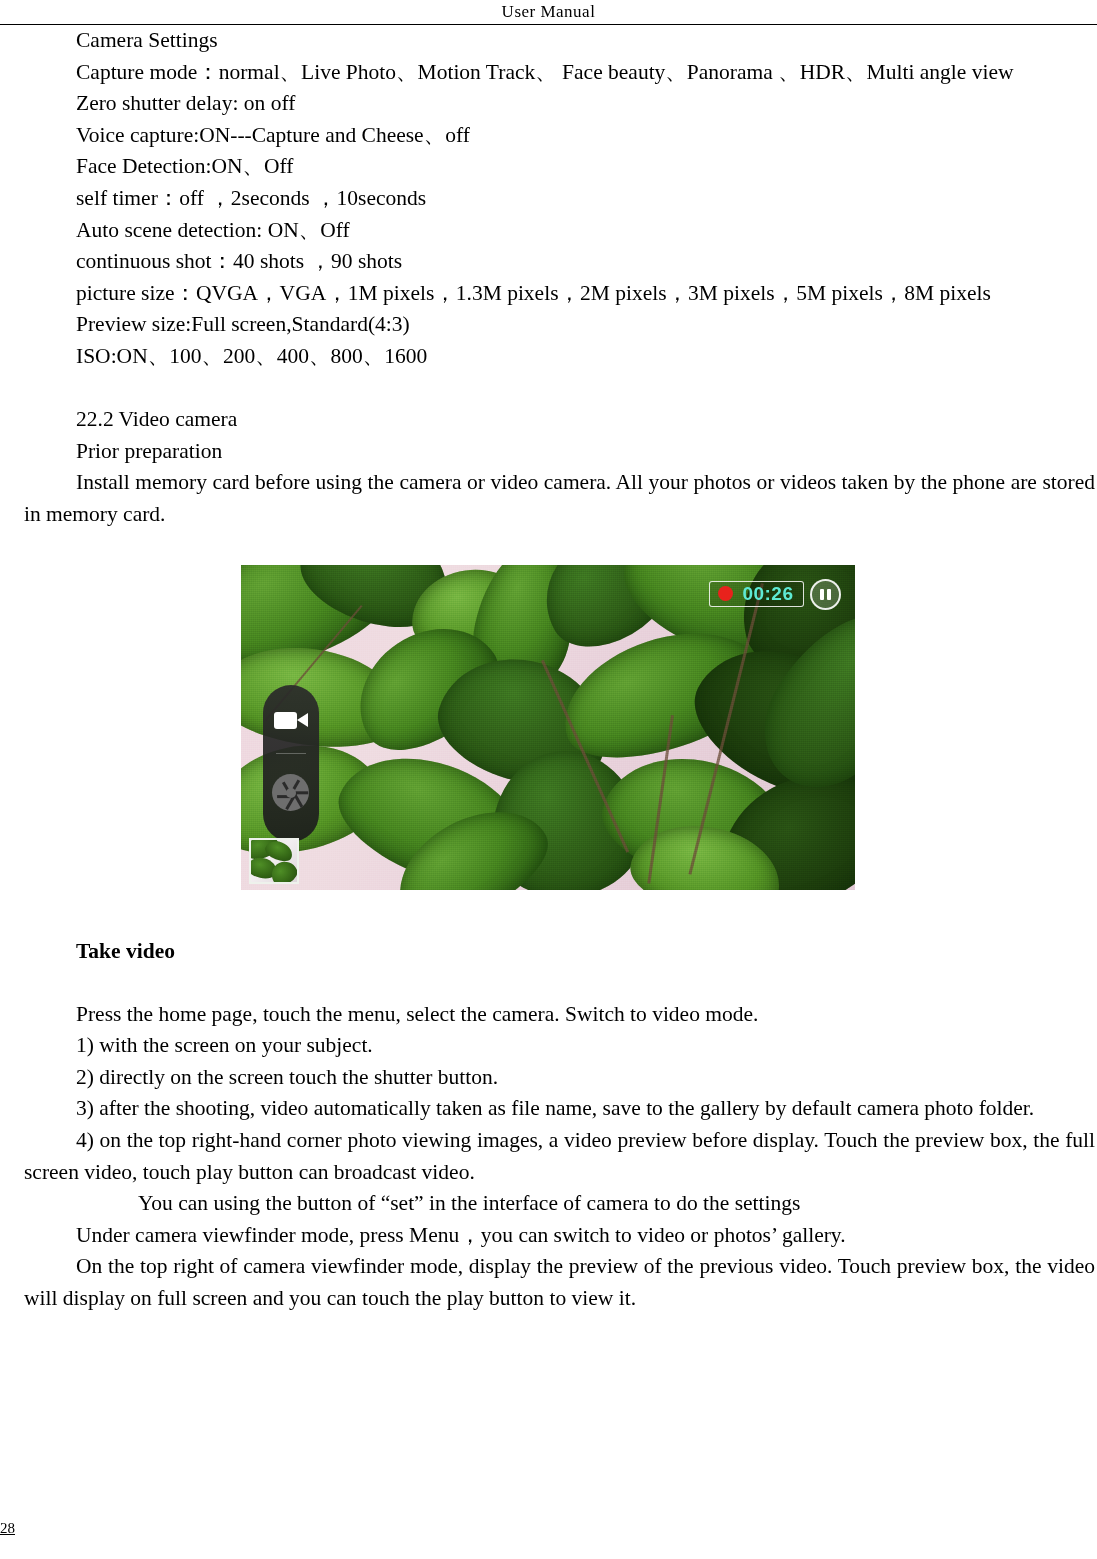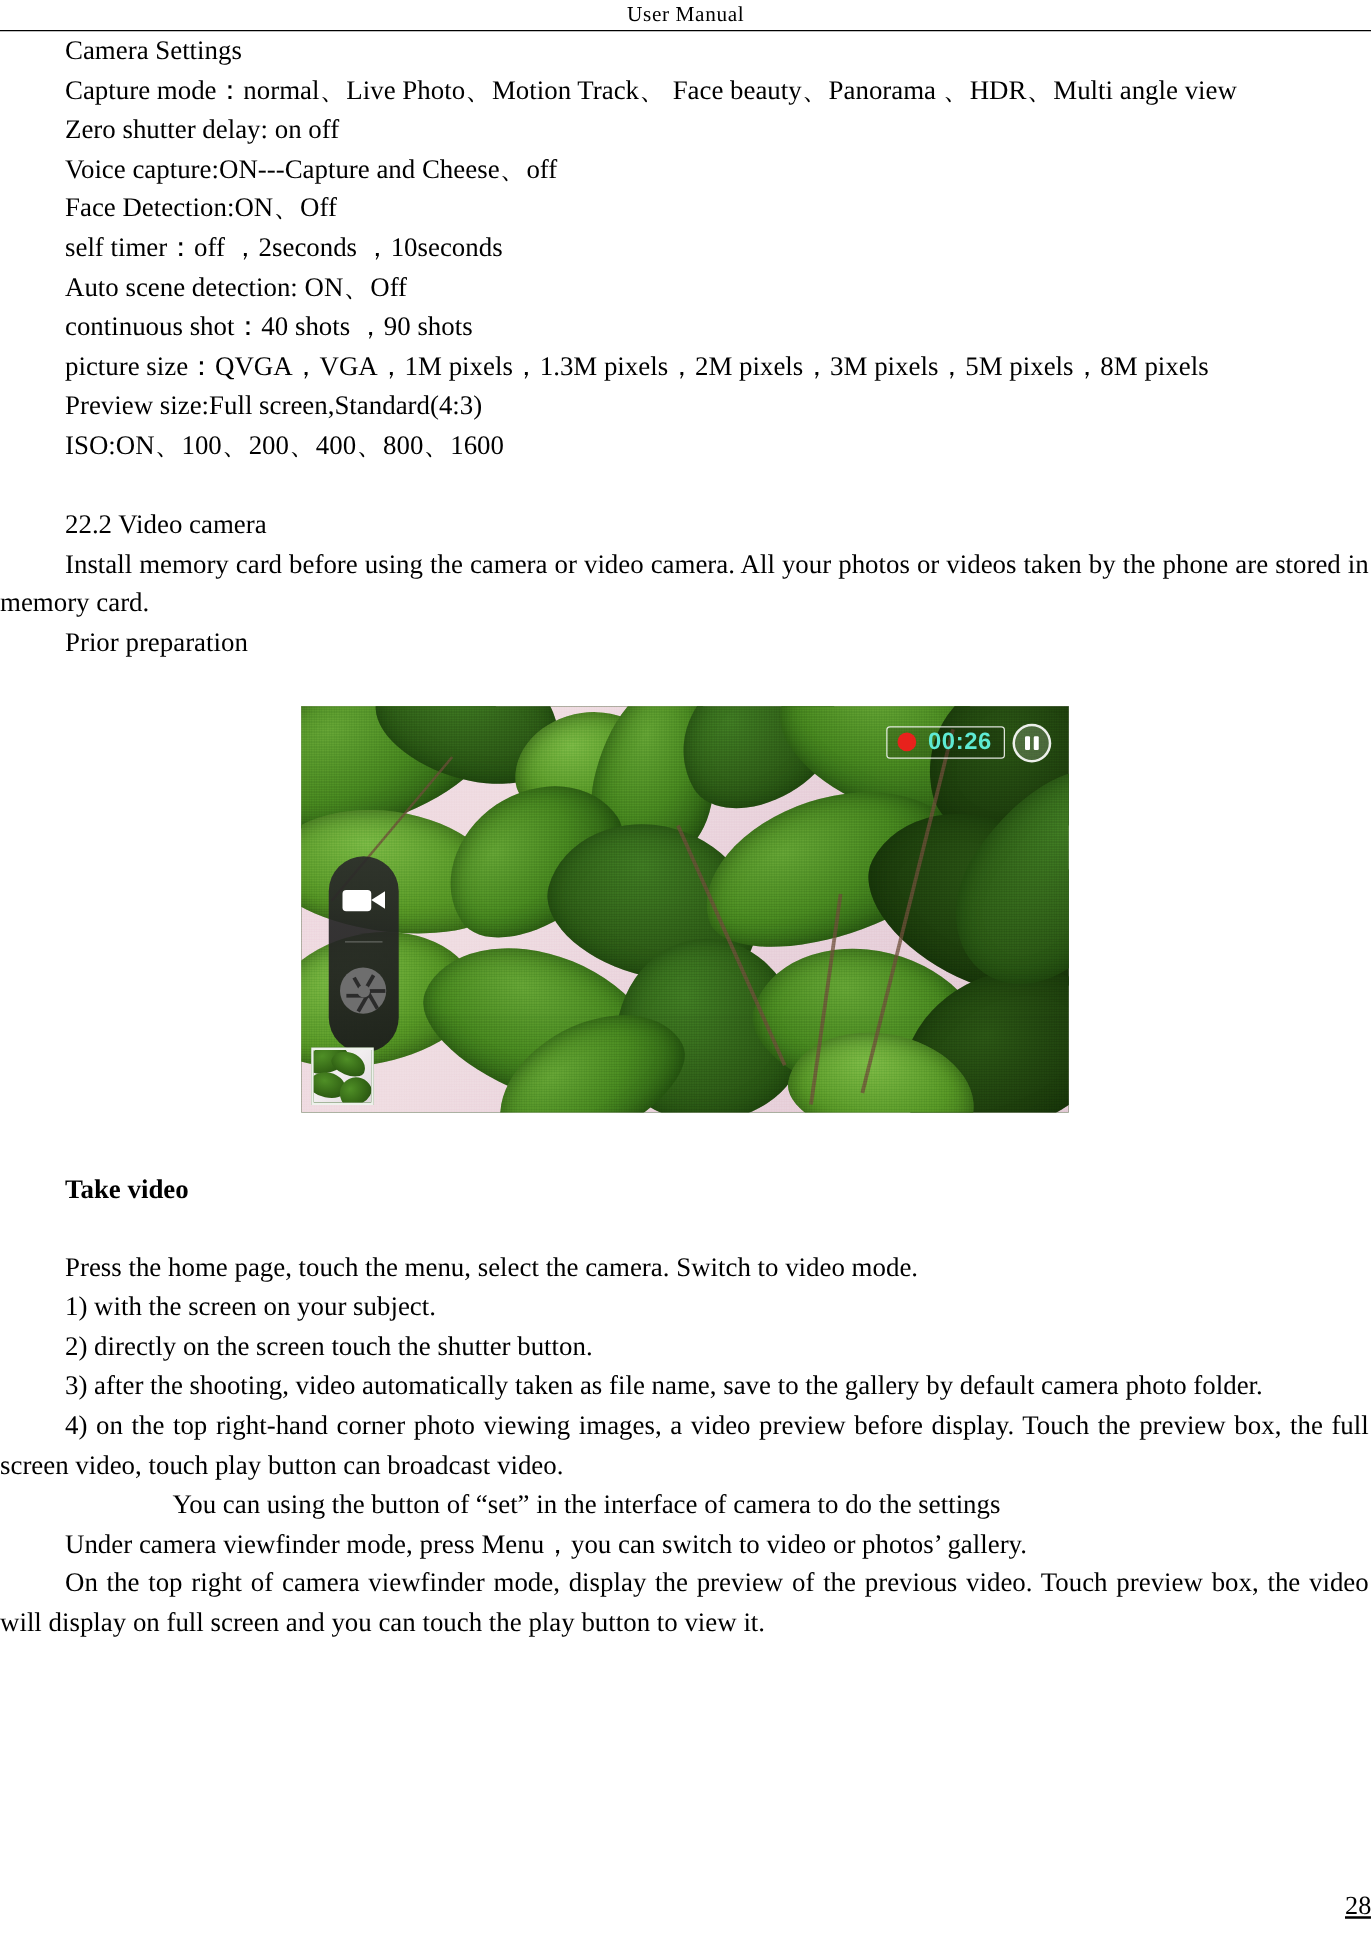--- a/index.html
+++ b/index.html
@@ -44,20 +44,21 @@
     font-size: 21.5px;
     line-height: 31.6px;
   }
   .p {
     margin: 0;
     text-align: justify;
     text-justify: inter-word;
   }
   .indent {
     text-indent: 52px;
+    padding-left: 24px;
   }
   .indent-big {
     text-indent: 138px;
   }
   .blank {
     height: 31.6px;
   }
   .blank-sm { height: 16px; }
 
   
@@ -256,22 +257,22 @@
     background: radial-gradient(ellipse at 40% 35%, #4f8f26 0%, #336515 60%, #23490f 100%);
     border-radius: 50% 50% 50% 50% / 60% 60% 40% 40%;
   }
 
   
   .footer {
     position: absolute;
     left: 0;
     right: 0;
     bottom: 22px;
-    text-align: right;
-    font-size: 21px;
+    text-align: left;
+    font-size: 15px;
     text-decoration: underline;
   }
 </style>
 </head>
 <body>
 
 <div class="page">
 
   <div class="header">
     <span>User    Manual</span>
@@ -289,22 +290,22 @@
     <p class="p indent">self timer：off  ，2seconds  ，10seconds</p>
     <p class="p indent">Auto scene detection: ON、Off</p>
     <p class="p indent">continuous shot：40 shots  ，90 shots</p>
     <p class="p indent">picture size：QVGA，VGA，1M pixels，1.3M pixels，2M pixels，3M pixels，5M pixels，8M pixels</p>
     <p class="p indent">Preview size:Full screen,Standard(4:3)</p>
     <p class="p indent">ISO:ON、100、200、400、800、1600</p>
 
     <div class="blank"></div>
 
     <p class="p indent">22.2    Video camera</p>
+    <p class="p indent">Prior preparation</p>
     <p class="p indent">Install memory card before using the camera or video camera. All your photos or videos taken by the phone are stored in memory card.</p>
-    <p class="p indent">Prior preparation</p>
 
     <div class="figure-wrap">
       <div class="viewfinder">
 
         <div class="vf-sky"></div>
 
         <div class="leaf" style="left:-40px;  top:-30px;  width:200px; height:120px; transform:rotate(-22deg);"></div>
         <div class="leaf dk" style="left:60px;   top:-42px;  width:150px; height:100px; transform:rotate(18deg);"></div>
         <div class="leaf lt" style="left:170px;  top:5px;    width:120px; height:82px;  transform:rotate(-8deg);"></div>
         <div class="leaf" style="left:236px;  top:-20px;  width:96px;  height:150px; transform:rotate(12deg);"></div>

